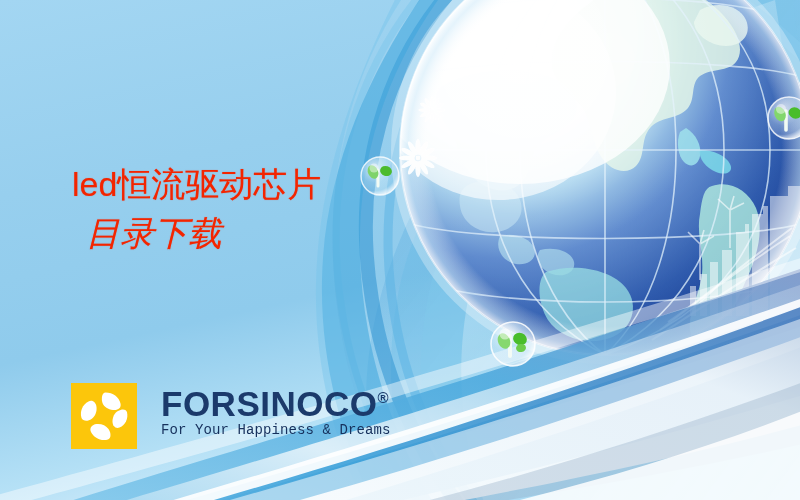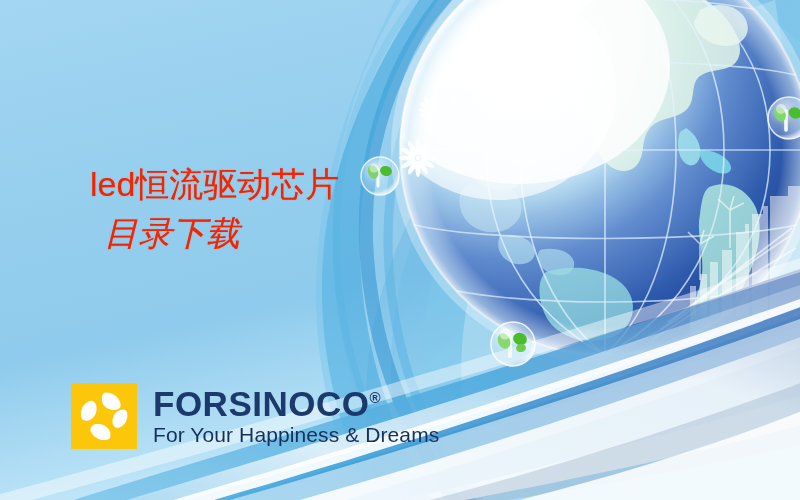--- a/index.html
+++ b/index.html
@@ -10,52 +10,52 @@
     background:#8fc9ec;
   }
   #banner{
     position:relative;width:800px;height:500px;overflow:hidden;
     background:linear-gradient(165deg,#9ed3f0 0%,#9bd1ef 28%,#8ecbec 55%,#a9dcf5 78%,#cfe9f8 100%);
   }
   .layer{position:absolute;top:0;left:0;width:800px;height:500px;}
   svg.layer{display:block;}
   
   #headline{
-    position:absolute;left:90px;top:160px;width:420px;
+    position:absolute;left:72px;top:160px;width:420px;
     z-index:40;pointer-events:none;
   }
   #headline .ln{
     color:#f32500;
     font-size:34px;
     line-height:1.45;
     font-weight:400;
     white-space:nowrap;
     text-shadow:0 0 1px rgba(243,37,0,.5);
   }
   #headline .ln2{padding-left:14px;font-style:italic;}
   
   #logo{
     position:absolute;left:71px;top:383px;
     z-index:45;display:flex;align-items:flex-start;
   }
   #logo-mark{
     width:66px;height:66px;background:#fcc60b;
     flex:0 0 auto;position:relative;
   }
-  #logo-text{margin-left:16px;padding-top:4px;}
+  #logo-text{margin-left:24px;padding-top:4px;}
   #wordmark{
     color:#1b3a6b;font-weight:bold;font-size:35px;
     letter-spacing:.5px;line-height:.95;white-space:nowrap;
     font-family:"Liberation Sans", sans-serif;
   }
   #wordmark sup{font-size:15px;vertical-align:super;font-weight:bold;}
   #tagline{
-    color:#16305c;font-size:21px;line-height:1.1;
+    color:#16305c;font-size:14px;line-height:1.1;
     margin-top:3px;white-space:nowrap;letter-spacing:.1px;
-    font-family:Liberation Sans, sans-serif;
+    font-family:Liberation Mono, monospace;
   }
 </style>
 </head>
 <body>
 
 <div id="banner">
 
   <svg class="layer" viewBox="0 0 800 500" preserveAspectRatio="none" xmlns="http://www.w3.org/2000/svg">
     <defs>
       <linearGradient id="skyG" x1="0" y1="0" x2="0.35" y2="1">

